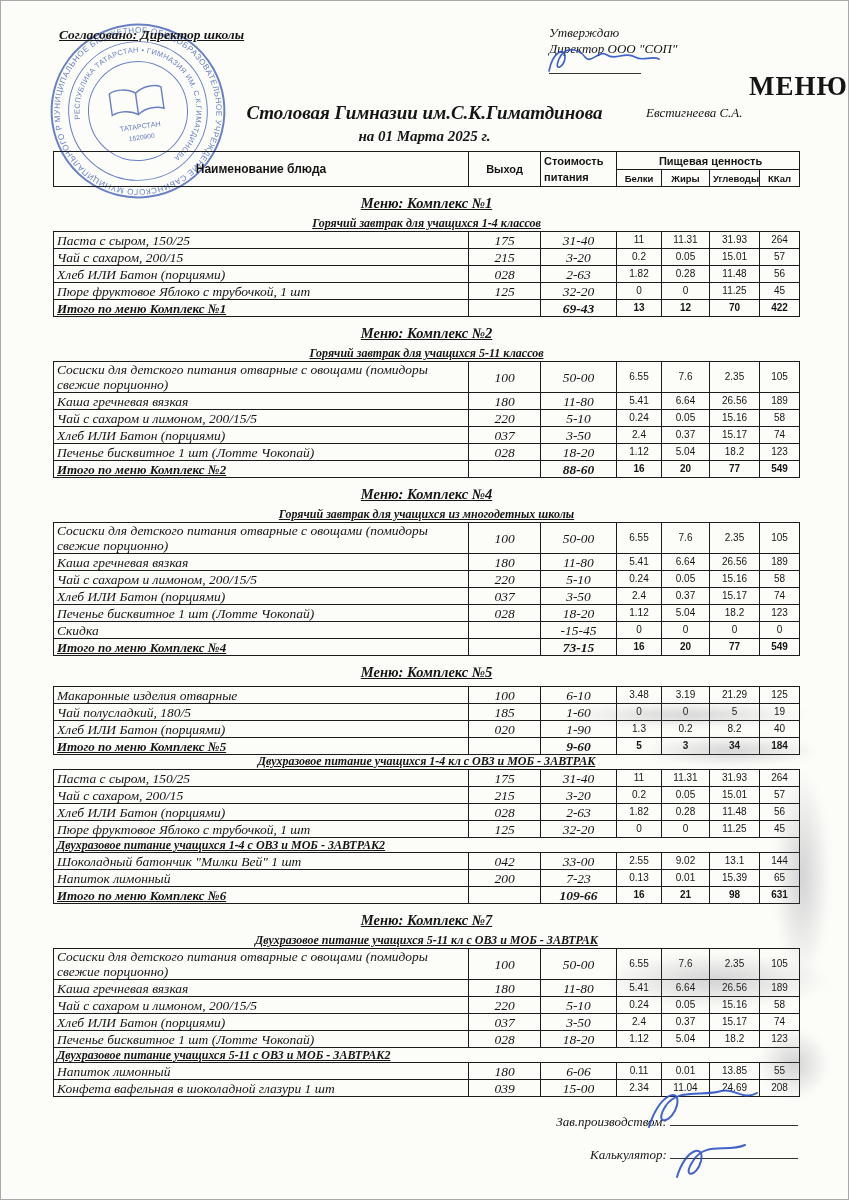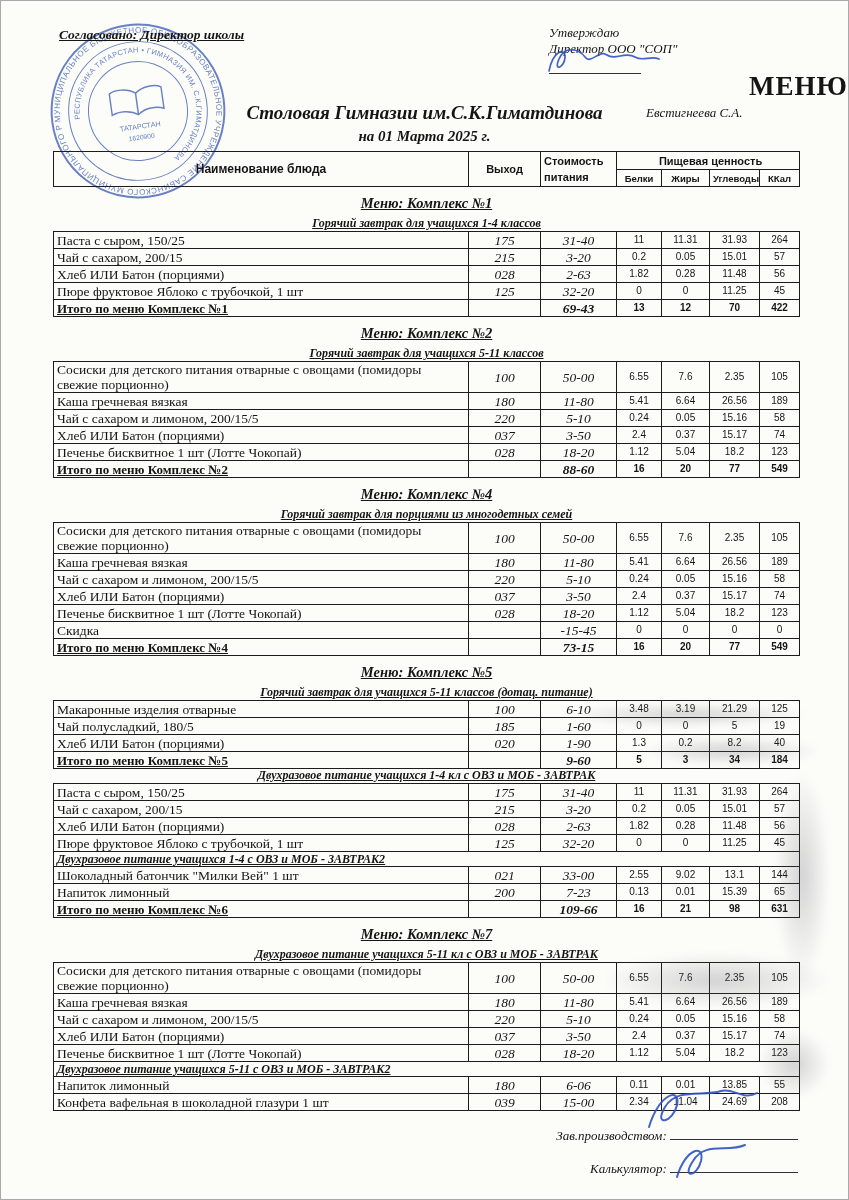--- a/index.html
+++ b/index.html
@@ -32,21 +32,21 @@
   .main { position:absolute; left:52px; top:150px; width:747px; }
   table.thead-tbl, table.menu { border-collapse:collapse; table-layout:fixed; width:746px; }
   .thead-tbl th, .menu td { border:1px solid #1c1c1c; overflow:hidden; }
   .thead-tbl th { font-family:"Liberation Sans", sans-serif; font-weight:bold; padding:1px 3px; }
   th.h-dish { font-size:12px; text-align:center;margin-top:39px; }
   th.h-out  { font-size:11px; text-align:center; }
   th.h-cost { font-size:11px; text-align:left; line-height:16px; }
   th.h-nut  { font-size:11px; text-align:center;padding-left:8px; }
   th.h-sub  { font-size:9.5px; font-weight:bold; }
   .menu td { padding:0 3px; height:17px; line-height:15px; vertical-align:middle; }
-  td.dish { font-size:13.5px;margin-top:29px; }
+  td.dish { font-style:italic; font-size:13.5px;margin-top:29px; }
   td.out, td.cost { font-style:italic; font-size:13.5px; text-align:center; }
   td.num { font-family:"Liberation Sans", sans-serif; font-size:10px; text-align:center; line-height:14px; }
   tr.total-row td { font-weight:bold; }
   tr.total-row td.dish { text-decoration:underline; font-size:13px; }
   td.subheader { font-weight:bold; font-style:italic; text-decoration:underline;
                  text-align:left; font-size:12px; height:15px; line-height:13px; }
   .menu-title { text-align:center; font-weight:bold; font-style:italic; text-decoration:underline;
                 font-size:14.5px; margin:9px 0 6px; line-height:15px; }
   .group-header { text-align:center; font-weight:bold; font-style:italic; text-decoration:underline;
                   font-size:12px; margin:0 0 1px; line-height:13px; }
@@ -251,21 +251,21 @@
               <td class="out"></td>
               <td class="cost">88-60</td>
               <td class="num">16</td>
               <td class="num">20</td>
               <td class="num">77</td>
               <td class="num">549</td>
             </tr>
           </tbody>
         </table>
         <div class="menu-title">Меню: Комплекс №4</div>
-        <div class="group-header">Горячий завтрак для порциями из многодетных семей</div>
+        <div class="group-header">Горячий завтрак для учащихся из многодетных школы</div>
         <table class="menu">
           <colgroup>
             <col style="width: 415px;">
             <col style="width: 72px;">
             <col style="width: 76px;">
             <col style="width: 45px;">
             <col style="width: 48px;">
             <col style="width: 50px;">
             <col style="width: 40px;">
           </colgroup>
@@ -329,21 +329,20 @@
               <td class="out"></td>
               <td class="cost">73-15</td>
               <td class="num">16</td>
               <td class="num">20</td>
               <td class="num">77</td>
               <td class="num">549</td>
             </tr>
           </tbody>
         </table>
         <div class="menu-title">Меню: Комплекс №5</div>
-        <div class="group-header">Горячий завтрак для учащихся 5-11 классов (дотац. питание)</div>
         <table class="menu">
           <colgroup>
             <col style="width: 415px;">
             <col style="width: 72px;">
             <col style="width: 76px;">
             <col style="width: 45px;">
             <col style="width: 48px;">
             <col style="width: 50px;">
             <col style="width: 40px;">
           </colgroup>
@@ -432,21 +431,21 @@
               <td class="num">0</td>
               <td class="num">0</td>
               <td class="num">11.25</td>
               <td class="num">45</td>
             </tr>
             <tr>
               <td colspan="7" class="subheader">Двухразовое питание учащихся 1-4 с ОВЗ и МОБ - ЗАВТРАК2</td>
             </tr>
             <tr class="dish-row">
               <td class="dish">Шоколадный батончик "Милки Вей" 1 шт</td>
-              <td class="out">021</td>
+              <td class="out">042</td>
               <td class="cost">33-00</td>
               <td class="num">2.55</td>
               <td class="num">9.02</td>
               <td class="num">13.1</td>
               <td class="num">144</td>
             </tr>
             <tr class="dish-row">
               <td class="dish">Напиток лимонный</td>
               <td class="out">200</td>
               <td class="cost">7-23</td>

